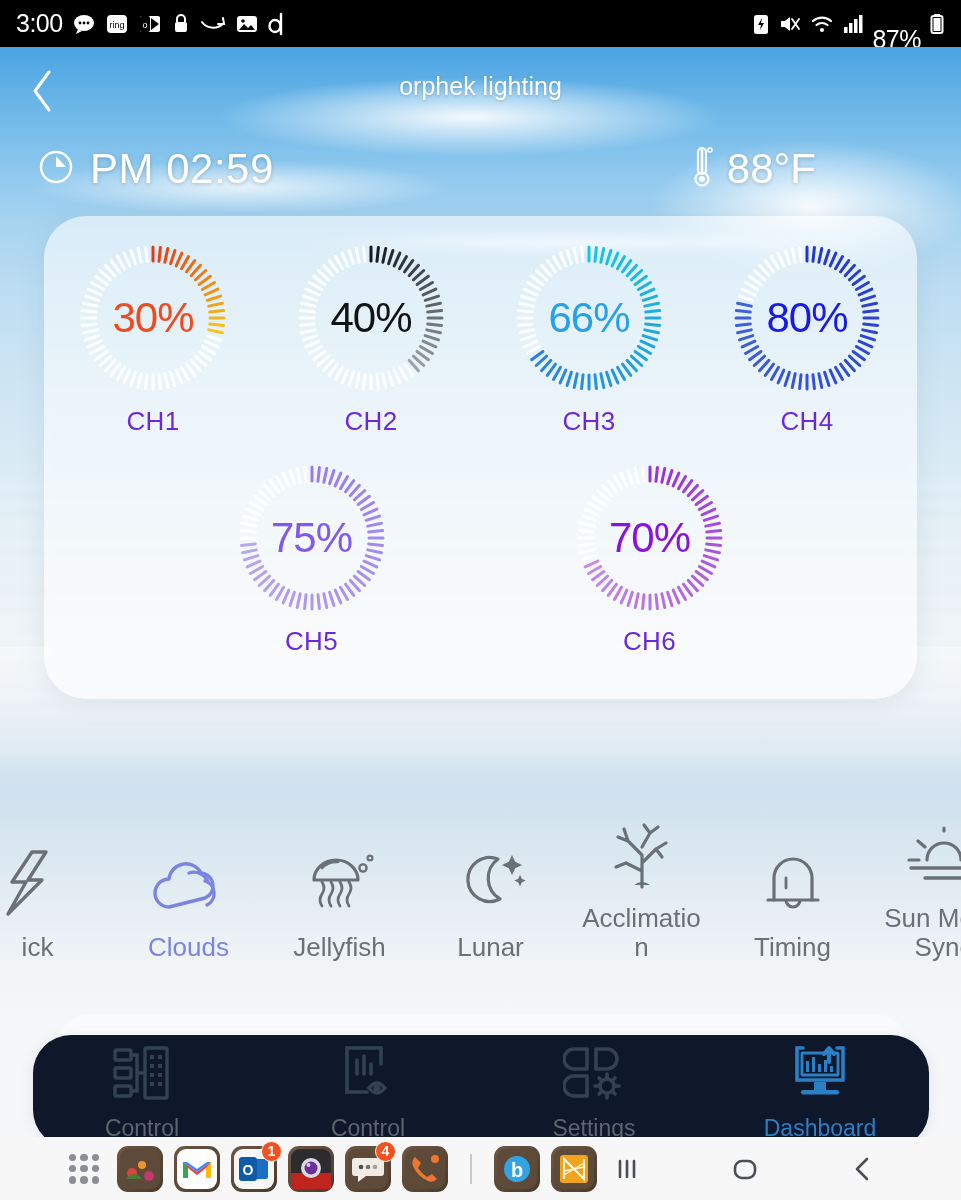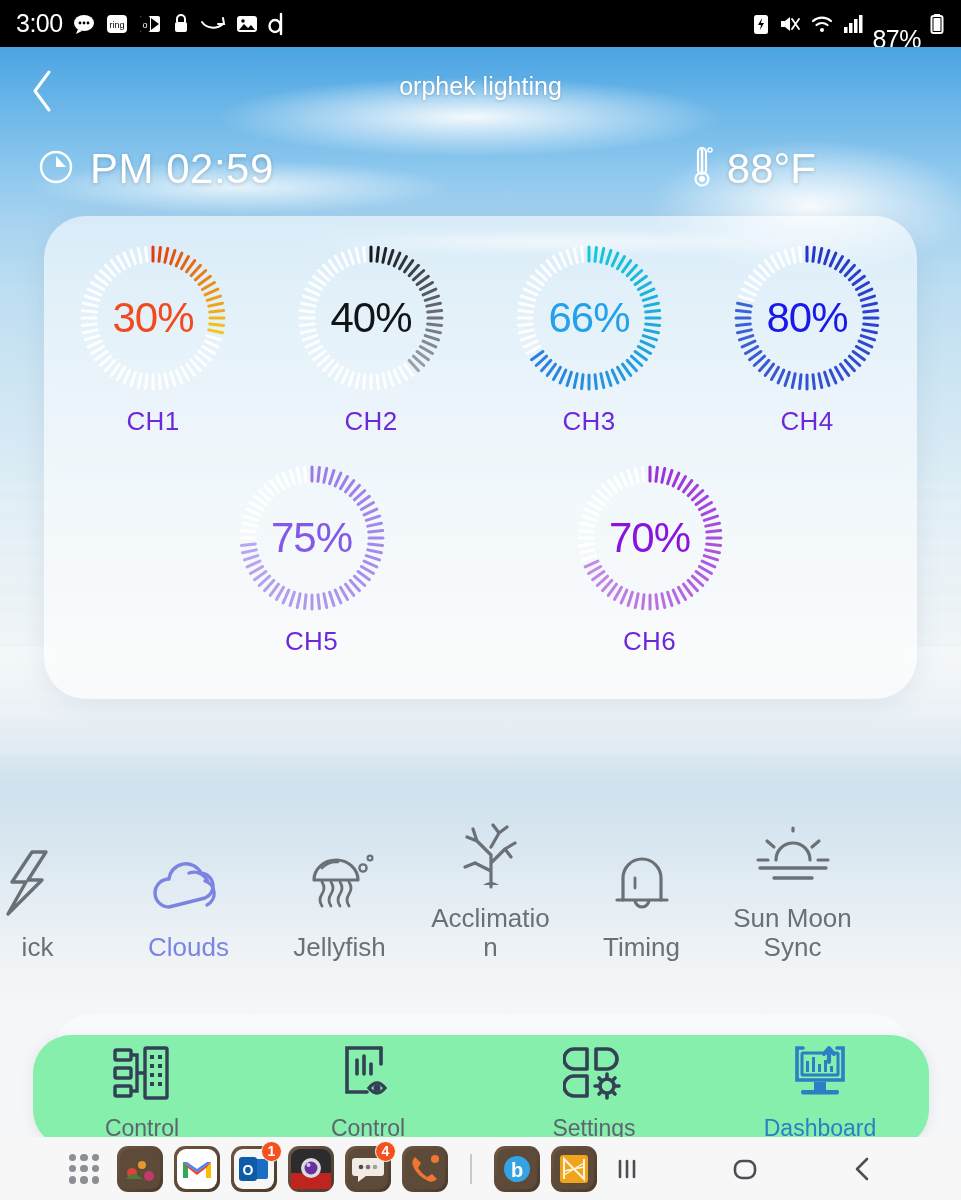--- a/index.html
+++ b/index.html
@@ -163,21 +163,21 @@
   
   .tabshadow {
     position: absolute; left: 55px; top: 967px;
     width: 855px; height: 118px;
     background: rgba(255,255,255,.45);
     border-radius: 36px;
   }
   .tabbar {
     position: absolute; left: 33px; top: 988px;
     width: 896px; height: 113px;
-    background: #86efac;
+    background: #0f172a;
     border-radius: 38px;
     display: flex; align-items: center;
     box-shadow: 0 3px 14px rgba(100,120,145,.14);
     gap: 8px;
   }
   .tab {
     flex: 1; display: flex; flex-direction: column;
     align-items: center; gap: 7px; cursor: pointer;
   }
   .tab-lbl { font-size: 23px; color: #5c6570; }
@@ -795,20 +795,30 @@
           <path d="M29 36 q4 6 0 12 q-4 6 0 12" fill="none" stroke="#6b7077" stroke-width="2.8" stroke-linecap="round"></path>
           <path d="M38 36 q4 6 0 12 q-4 6 0 12" fill="none" stroke="#6b7077" stroke-width="2.8" stroke-linecap="round"></path>
           <path d="M47 36 q4 6 0 12 q-4 6 0 12" fill="none" stroke="#6b7077" stroke-width="2.8" stroke-linecap="round"></path>
           <circle cx="61" cy="22" r="3.6" fill="none" stroke="#6b7077" stroke-width="2.4"></circle>
           <circle cx="68" cy="12" r="2.4" fill="none" stroke="#6b7077" stroke-width="2.2"></circle>
         </svg>
       </div>
       <div class="mode-lbl">Jellyfish</div>
     </div>
 
+    <div class="mode">
+      <div class="mode-ico">
+        <svg width="74" height="74" viewBox="0 0 74 74">
+          <path d="M46 52 A22 22 0 1 1 44 12 A24 24 0 0 0 46 52 z" fill="none" stroke="#6b7077" stroke-width="3.2" stroke-linejoin="round"></path>
+          <path d="M58 8 l3.2 6.8 6.8 3.2 -6.8 3.2 -3.2 6.8 -3.2 -6.8 -6.8 -3.2 6.8 -3.2z" fill="#6b7077"></path>
+          <path d="M66 28 l1.8 3.8 3.8 1.8 -3.8 1.8 -1.8 3.8 -1.8 -3.8 -3.8 -1.8 3.8 -1.8z" fill="#6b7077"></path>
+        </svg>
+      </div>
+      <div class="mode-lbl">Lunar</div>
+    </div>
 
     <div class="mode">
       <div class="mode-ico">
         <svg width="76" height="72" viewBox="0 0 76 72">
           <path d="M38 68 V36 M38 36 L24 22 M38 44 L52 30 M38 52 L22 44 M38 28 L46 14 M24 22 L14 18 M24 22 L20 10 M52 30 L62 24 M52 30 L58 38 M22 44 L12 48 M46 14 L54 8 M46 14 L40 6" fill="none" stroke="#6b7077" stroke-width="3.2" stroke-linecap="round"></path>
           <path d="M30 66 q8 -6 16 0 z" fill="#6b7077"></path>
         </svg>
       </div>
       <div class="mode-lbl">Acclimation</div>
     </div>

